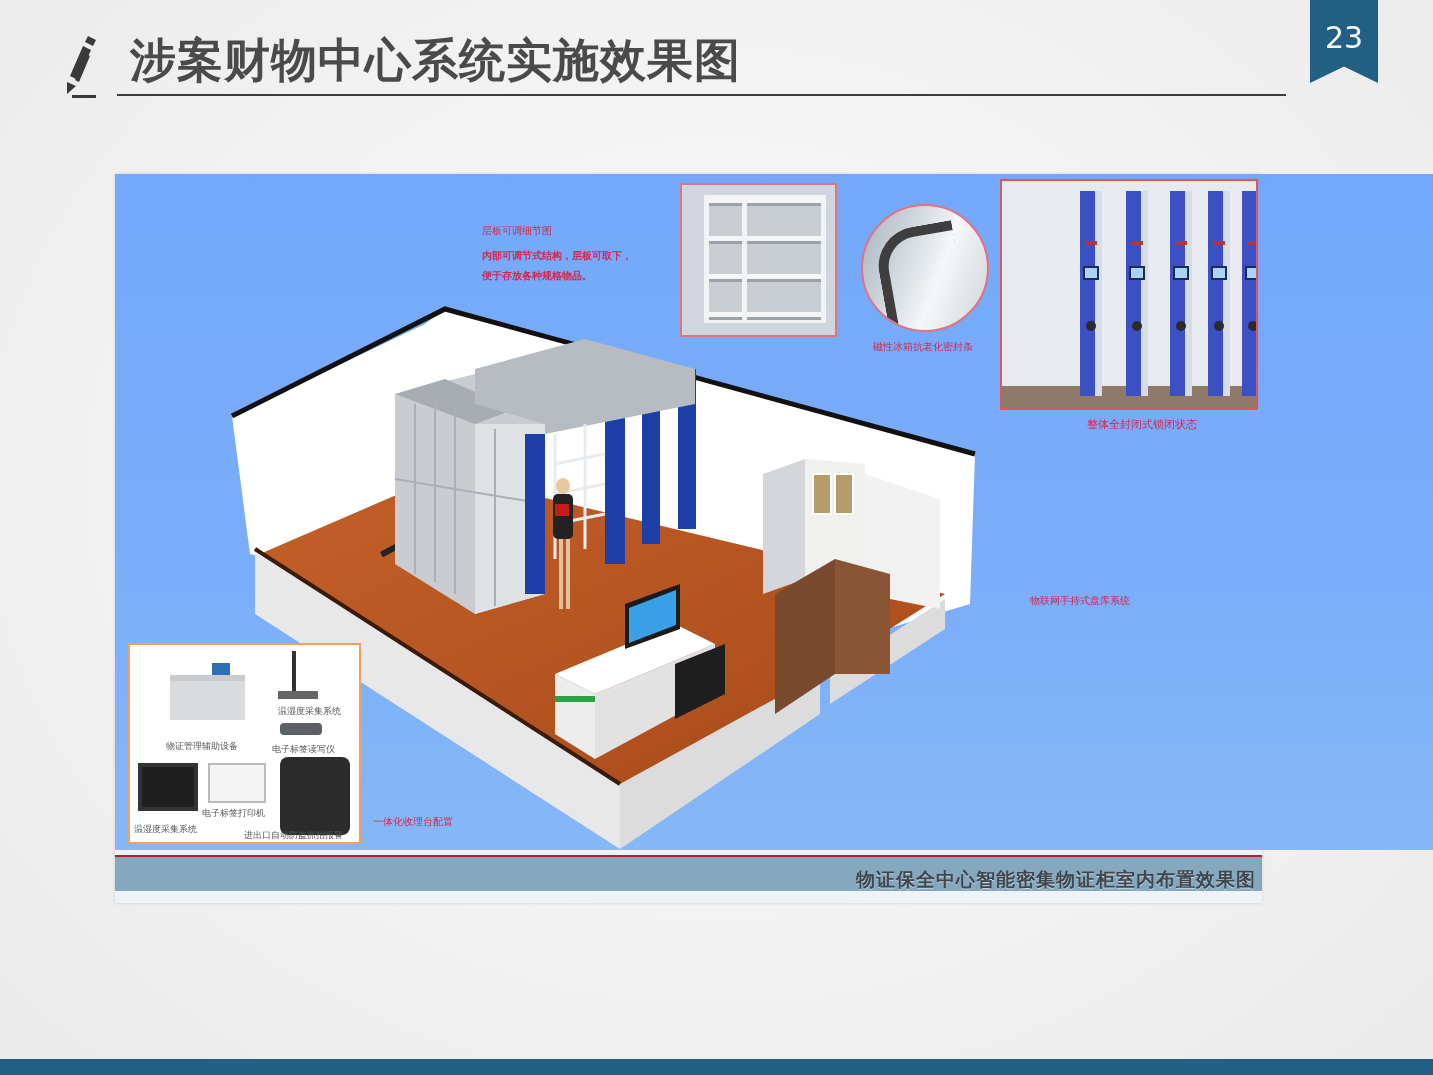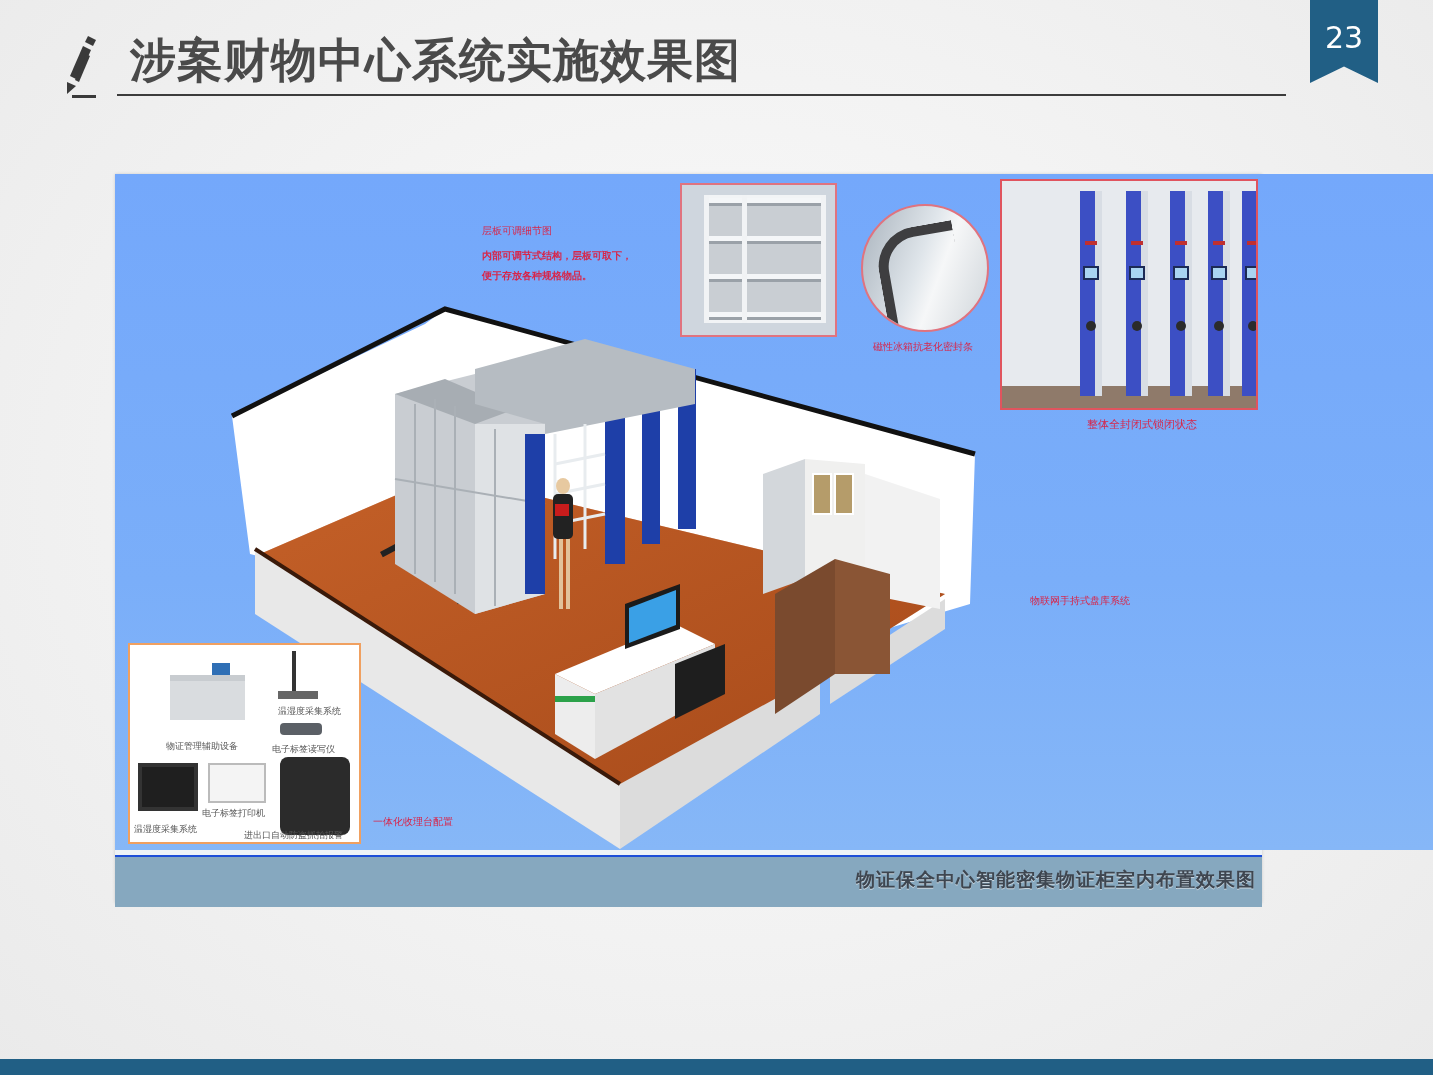--- a/index.html
+++ b/index.html
@@ -33,22 +33,22 @@
     .figure {
       position: absolute; left: 115px; top: 174px; width: 1147px; height: 729px;
       background: #eef3f7; box-shadow: 0 0 3px rgba(0,0,0,0.15);
     }
     .figure-canvas {
       position: absolute; left: 0; top: 0; width: 1330px; height: 676px;
       background: linear-gradient(180deg, #74a8fb 0%, #7aaef9 60%, #86b7f7 100%);
       overflow: hidden;
     }
     .caption-bar {
-      position: absolute; left: 0; top: 681px; width: 1147px; height: 52px;
-      background: #86a8bf; border-top: 2px solid #1d4ed8;
+      position: absolute; left: 0; top: 681px; width: 1147px; height: 36px;
+      background: #86a8bf; border-top: 2px solid #b91c1c;
     }
     .caption-text {
       position: absolute; right: 6px; top: 10px;
       font-family: "DejaVu Serif", serif; font-weight: bold; font-size: 19px;
       color: #3e4650; letter-spacing: 1px; text-shadow: 0 1px 0 #c8d4dd;
     }
     .label-red {
       position: absolute; color: #d7264a; font-family: "DejaVu Sans", sans-serif;
       font-size: 11px; white-space: nowrap;
     }

